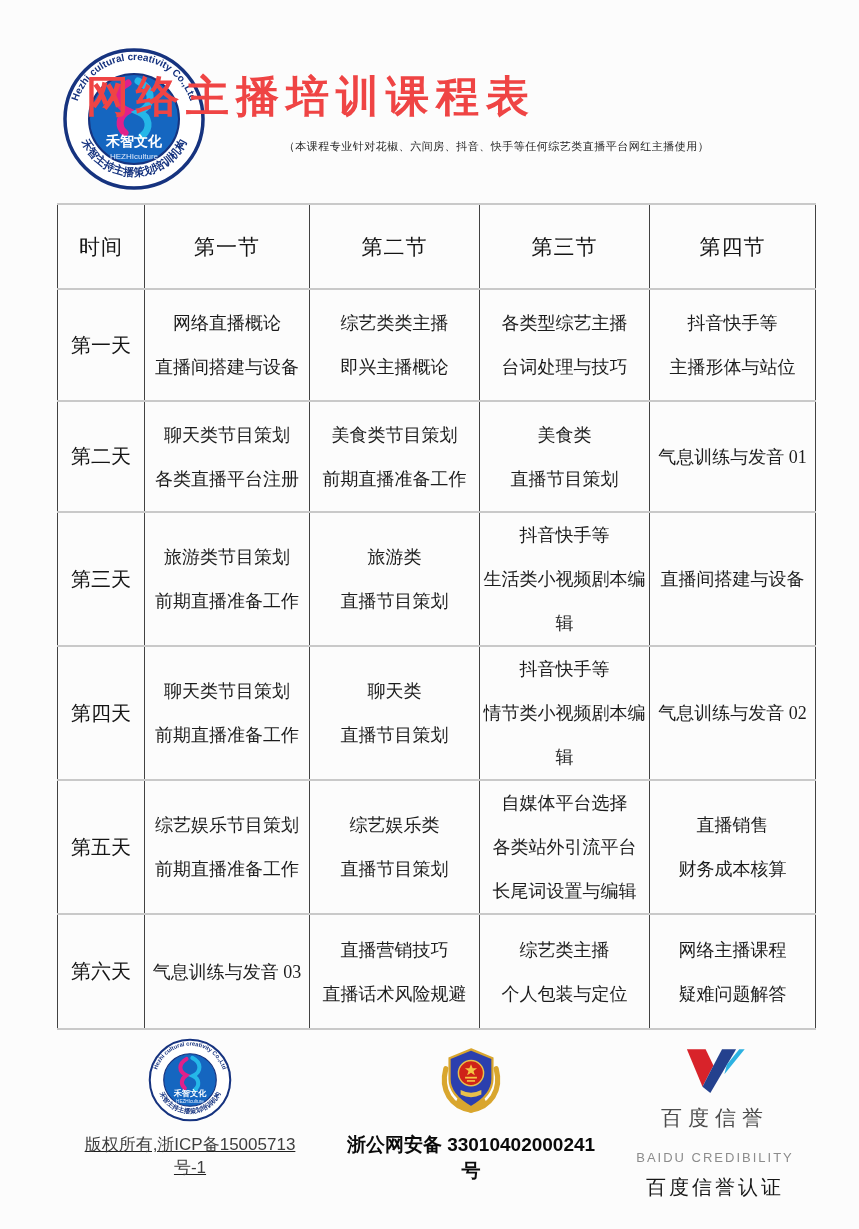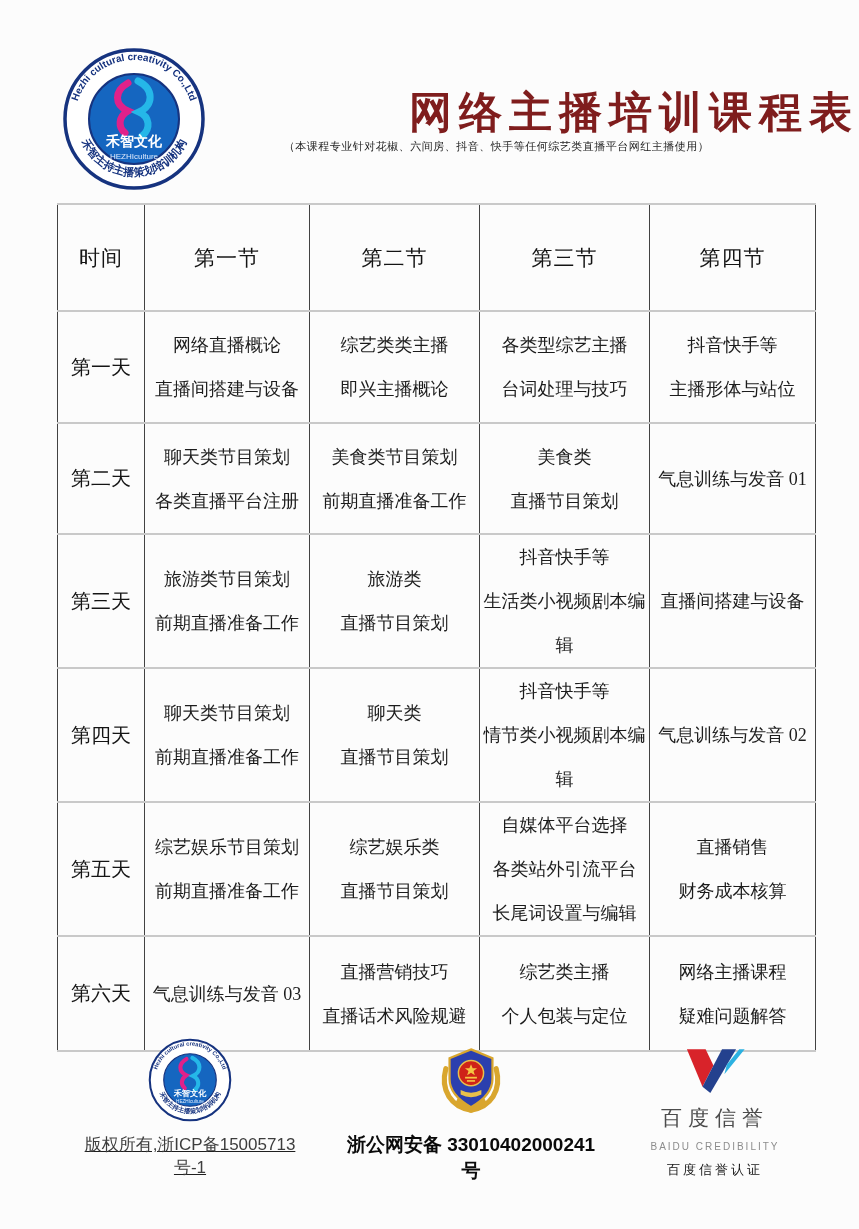--- a/index.html
+++ b/index.html
@@ -7,23 +7,23 @@
     width:859px;height:1229px;position:relative;background:#fcfcfc;
     font-family:"Liberation Serif","DejaVu Serif",serif;color:#1f1f1f;
     overflow:hidden;
   }
   .defs-hidden{position:absolute;width:0;height:0;overflow:hidden;}
 
   
   .logo-main{position:absolute;left:62px;top:47px;width:144px;height:144px;}
   .logo-main svg{width:144px;height:144px;display:block;}
   .title{
-    position:absolute;top:84px;left:86px;right:0;margin:0;
-    text-align:right;font-size:43px;font-weight:700;letter-spacing:7px;
-    color:#7f1d1d;font-family:"Liberation Serif","DejaVu Serif",serif;
+    position:absolute;top:68px;left:86px;right:0;margin:0;
+    text-align:left;font-size:43px;font-weight:700;letter-spacing:7px;
+    color:#ef4444;font-family:"Liberation Serif","DejaVu Serif",serif;
   }
   .subtitle{
     position:absolute;top:139px;left:134px;right:0;margin:0;
     text-align:center;font-size:11px;color:#1e1e1e;letter-spacing:0.5px;
   }
 
   
   table.schedule{
     position:absolute;left:57px;top:203px;width:758px;
     border-collapse:collapse;table-layout:fixed;
@@ -31,21 +31,21 @@
   table.schedule th,table.schedule td{
     border-left:1px solid #424242;border-right:1px solid #424242;
     border-top:2px solid #c9c9c9;border-bottom:2px solid #c9c9c9;
     text-align:center;vertical-align:middle;
     font-weight:400;padding:0;
   }
   table.schedule thead th{font-size:21px;letter-spacing:1px;color:#141414;}
   table.schedule tbody th{font-size:20px;letter-spacing:0;color:#141414;}
   table.schedule td{font-size:18px;color:#1c1c1c;}
   .ln{display:block;line-height:44px;}
-  tr.hrow{height:107px;}
+  tr.hrow{height:85px;}
   tr.r0{height:112px;} tr.r1{height:111px;} tr.r2{height:112px;}
   tr.r3{height:111px;} tr.r4{height:134px;} tr.r5{height:115px;}
 
   
   .f-left{position:absolute;left:70px;top:1038px;width:240px;text-align:center;text-decoration:underline;}
   .f-left .logo-small{width:84px;height:84px;margin:0 auto;}
   .f-left .logo-small svg{width:84px;height:84px;display:block;}
   .icp{
     margin-top:11px;font-family:"Liberation Sans","DejaVu Sans",sans-serif;
     font-size:17px;color:#3d3d3d;
@@ -58,26 +58,26 @@
     font-size:19px;font-weight:700;color:#0a0a0a;
   }
   .f-right{position:absolute;left:600px;top:1046px;width:230px;text-align:center;}
   .f-right .vmark{width:78px;height:50px;margin:0 auto;}
   .f-right .vmark svg{width:78px;height:50px;display:block;}
   .baidu-cn{
     margin-top:8px;font-family:"Liberation Sans","DejaVu Sans",sans-serif;
     font-size:21px;color:#4c4c4c;letter-spacing:6px;
   }
   .baidu-en{
-    margin-top:9px;font-family:"Liberation Sans","DejaVu Sans",sans-serif;
-    font-size:10px;color:#8c8c8c;letter-spacing:2px;
+    margin-top:18px;font-family:"Liberation Sans","DejaVu Sans",sans-serif;
+    font-size:13px;color:#8c8c8c;letter-spacing:2px;
   }
   .baidu-cert{
     margin-top:9px;font-family:Liberation Mono, monospace;
-    font-size:13px;color:#161616;letter-spacing:3px;
+    font-size:20px;color:#161616;letter-spacing:3px;
   }
 </style>
 </head>
 <body>
 
 <svg class="defs-hidden" xmlns="http://www.w3.org/2000/svg" aria-hidden="true">
   <symbol id="hezhi-logo" viewBox="0 0 144 144">
     <circle cx="72" cy="72" r="69" fill="#ffffff" stroke="#16337f" stroke-width="3.5"></circle>
     <circle cx="72" cy="72" r="45" fill="#1566c0" stroke="#16337f" stroke-width="2"></circle>
     <path id="arcTop" d="M 13,72 A 59,59 0 0 1 131,72" fill="none"></path>

